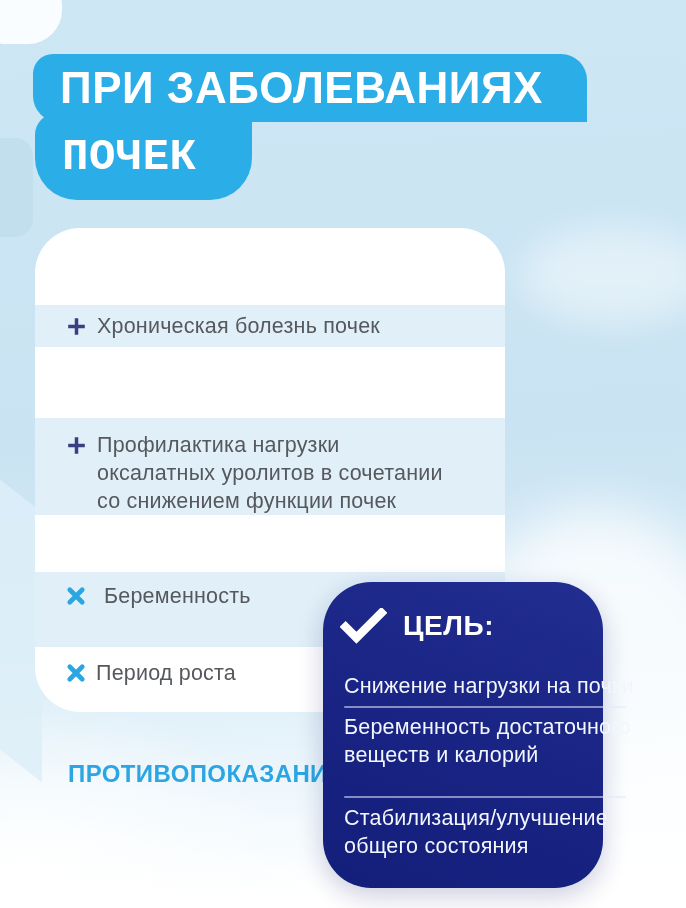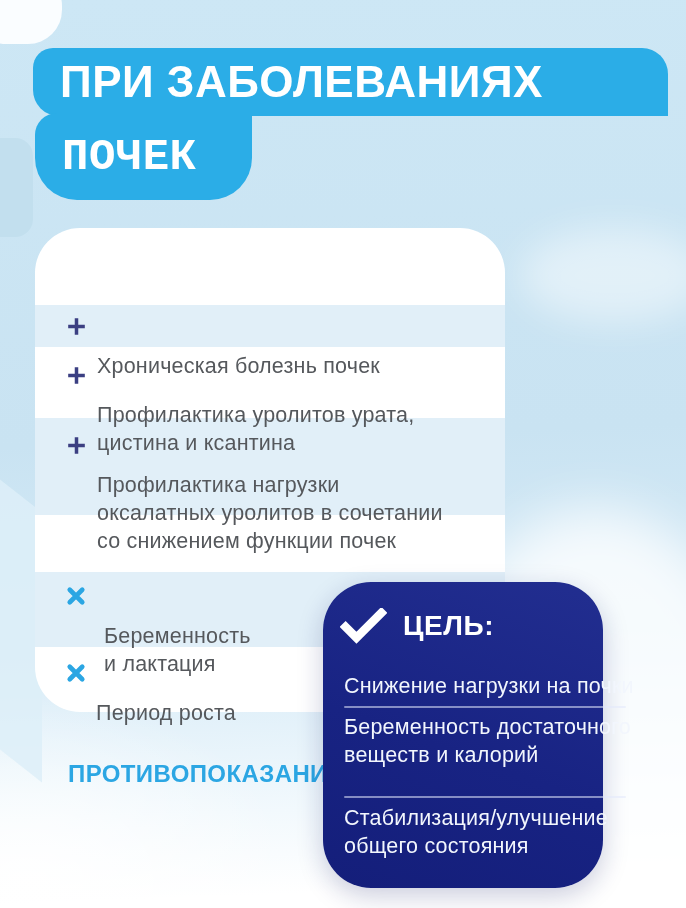--- a/index.html
+++ b/index.html
@@ -23,42 +23,42 @@
   .deco-leftpatch{left:-20px;top:138px;width:53px;height:99px;background:#c2dfee;border-radius:18px;}
   .deco-wedge{left:-2px;top:478px;width:44px;height:270px;background:#ddeef8;transform:skewY(38deg);transform-origin:top left;opacity:.85;}
   .deco-blob-br{right:-70px;bottom:-60px;width:320px;height:460px;border-radius:50%;background:rgba(255,255,255,.78);filter:blur(26px);}
   .deco-blob-tr{left:520px;top:228px;width:190px;height:95px;border-radius:50%;background:rgba(255,255,255,.45);filter:blur(18px);}
   
   .banner{
     position:absolute;display:flex;align-items:center;
     background:#2bade7;color:#ffffff;font-weight:700;
     font-size:44px;letter-spacing:.5px;padding-left:27px;box-sizing:border-box;
   }
-  .banner-1{left:33px;top:48px;width:635px;height:68px;border-radius:20px 26px 0 26px;}
+  .banner-1{left:33px;top:54px;width:554px;height:68px;border-radius:20px 26px 0 26px;}
   .banner-2{left:35px;top:113px;width:217px;height:87px;border-radius:22px 0 42px 42px;font-family:Liberation Mono, monospace;}
   
   .card{
     position:absolute;left:35px;top:228px;width:470px;height:484px;
     background:#ffffff;border-radius:45px;
   }
   .card .sec-title{
     position:absolute;left:33px;font-size:24px;font-weight:700;letter-spacing:.4px;white-space:nowrap;
   }
   .sec-title.indications{top:263px;color:#35366f;}
   .sec-title.contra{top:532px;color:#2ba6e3;}
   .band{position:absolute;left:0;width:470px;background:#e1eff8;}
   .band.b1{top:77px;height:42px;}
   .band.b3{top:190px;height:97px;}
   .band.b4{top:344px;height:75px;}
   .row{
     position:absolute;left:31px;display:flex;align-items:flex-start;
     color:#55585c;font-size:21.5px;letter-spacing:.2px;line-height:28px;
   }
   .row .bullet{flex:0 0 auto;margin-right:10px;display:flex;align-items:center;height:28px;}
-  .row .lines{display:flex;flex-direction:column;margin-top:40px;}
+  .row .lines{display:flex;flex-direction:column;}
   .row.r1{top:84px;}
   .row.r2{top:133px;}
   .row.r3{top:203px;}
   .row.r4{top:354px;gap:8px;}
   .row.r5{top:431px;}
   .card .sec-title{margin:0;}
   
   .goal-card{
     position:absolute;left:323px;top:582px;width:280px;height:306px;
     background:linear-gradient(200deg,#222e90 0%,#182383 55%,#141e7a 100%);
@@ -106,31 +106,20 @@
       <span class="bullet icon">
         <svg width="21" height="21" viewBox="0 0 24 24">
             <path d="M10 2.5h4v7.5h7.5v4H14v7.5h-4V14H2.5v-4H10z" fill="#3b3f82"></path>
           </svg>
       </span>
       <span class="lines">
         <span>Хроническая болезнь почек</span>
       </span>
     </div>
 
-    <div class="row r2">
-      <span class="bullet icon">
-        <svg width="21" height="21" viewBox="0 0 24 24">
-            <path d="M10 2.5h4v7.5h7.5v4H14v7.5h-4V14H2.5v-4H10z" fill="#3b3f82"></path>
-          </svg>
-      </span>
-      <span class="lines">
-        <span>Профилактика уролитов урата,</span>
-        <span>цистина и ксантина</span>
-      </span>
-    </div>
 
     <div class="row r3">
       <span class="bullet icon">
         <svg width="21" height="21" viewBox="0 0 24 24">
             <path d="M10 2.5h4v7.5h7.5v4H14v7.5h-4V14H2.5v-4H10z" fill="#3b3f82"></path>
           </svg>
       </span>
       <span class="lines">
         <span>Профилактика нагрузки</span>
         <span>оксалатных уролитов в сочетании</span>
@@ -141,21 +130,20 @@
     <div class="sec-title contra">ПРОТИВОПОКАЗАНИЯ:</div>
 
     <div class="row r4">
       <span class="bullet icon">
         <svg width="20" height="20" viewBox="0 0 24 24">
             <path d="M4.5 4.5 19.5 19.5 M19.5 4.5 4.5 19.5" stroke="#2ba6e3" stroke-width="5.6" stroke-linecap="round" fill="none"></path>
           </svg>
       </span>
       <span class="lines">
         <span>Беременность</span>
-        <span>и лактация</span>
       </span>
     </div>
 
     <div class="row r5">
       <span class="bullet icon">
         <svg width="20" height="20" viewBox="0 0 24 24">
             <path d="M4.5 4.5 19.5 19.5 M19.5 4.5 4.5 19.5" stroke="#2ba6e3" stroke-width="5.6" stroke-linecap="round" fill="none"></path>
           </svg>
       </span>
       <span class="lines">

